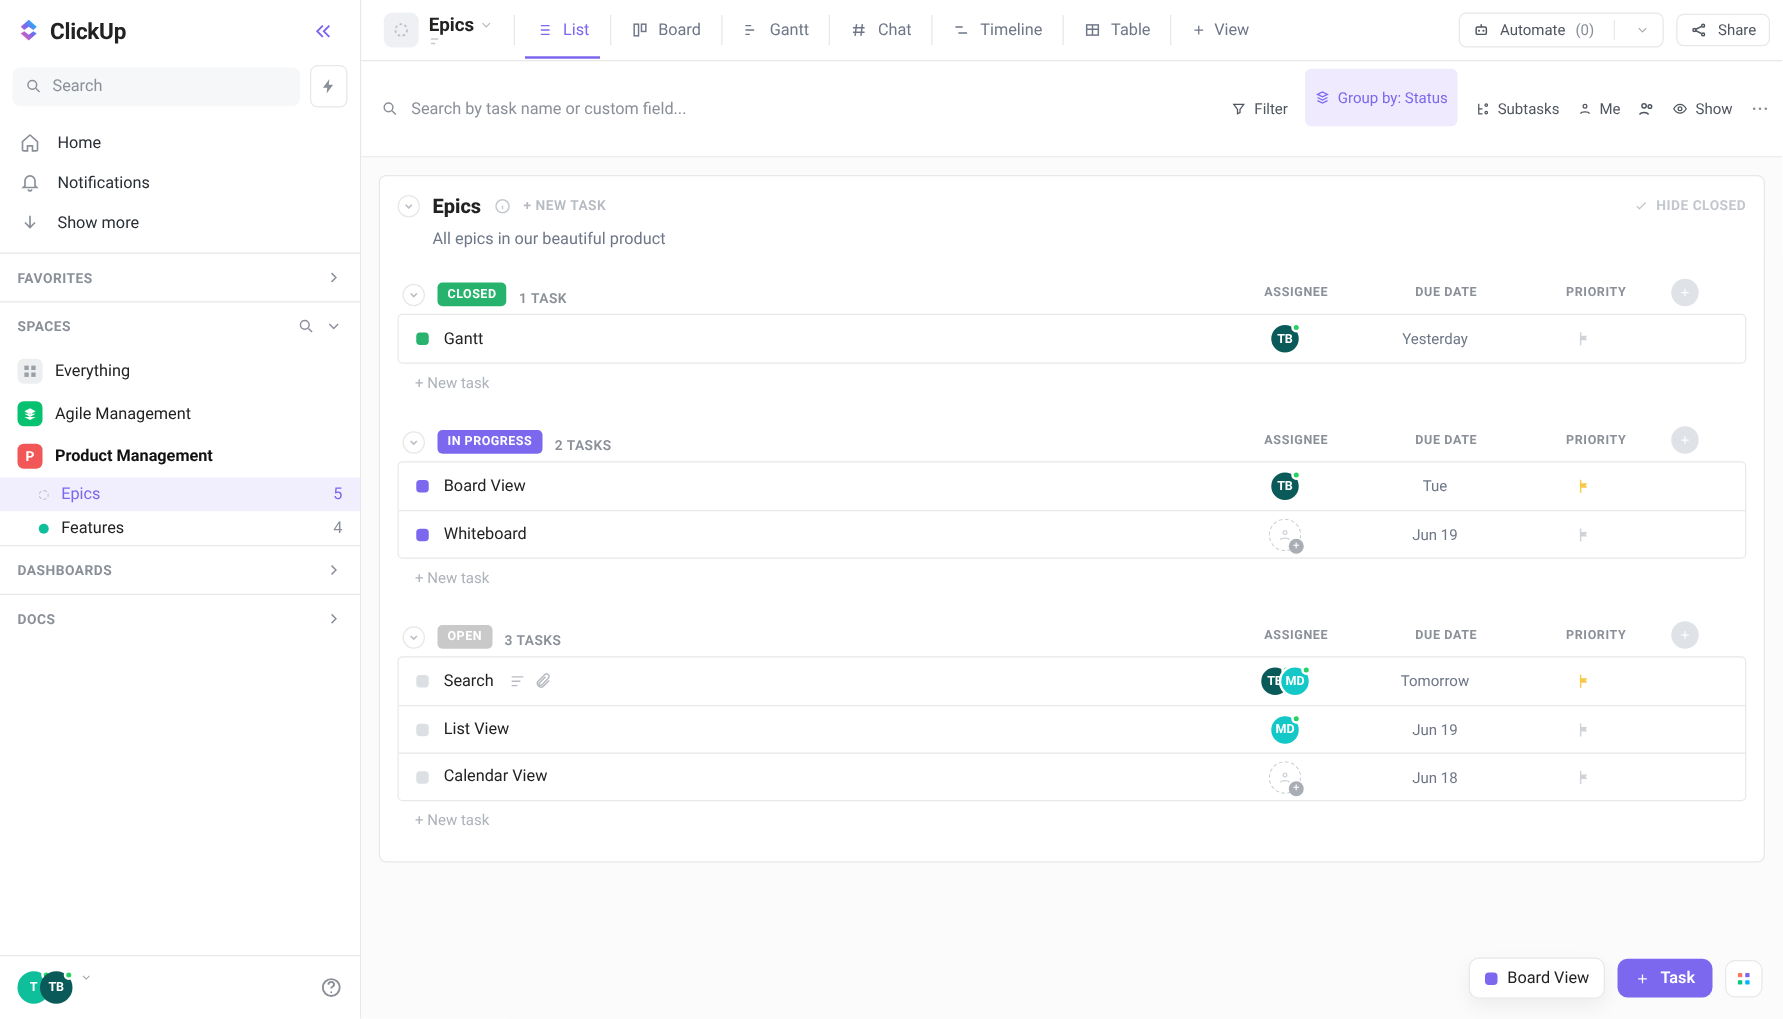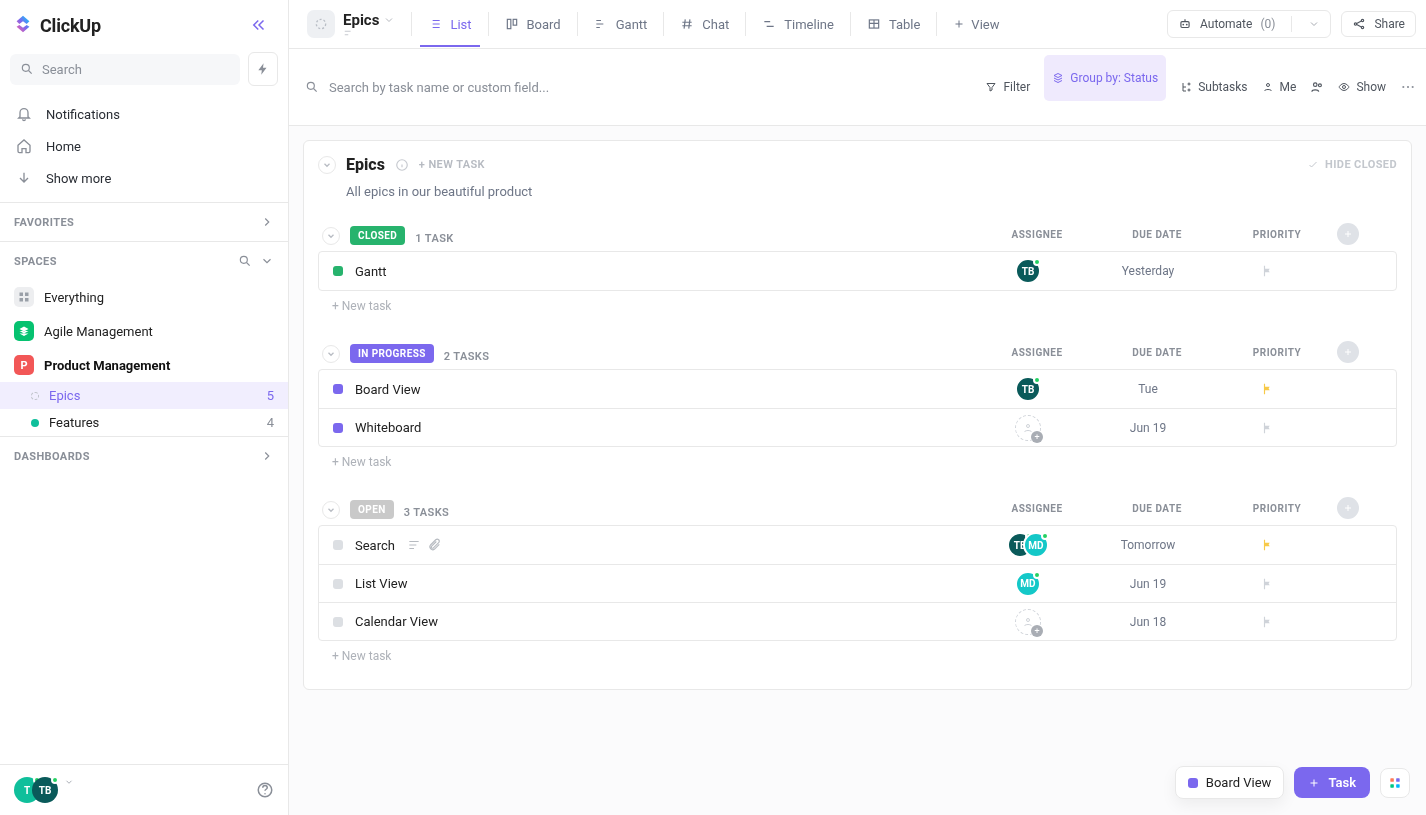--- a/index.html
+++ b/index.html
@@ -193,29 +193,29 @@
       <div class="sb-bolt hover">
         <svg width="14" height="14" viewBox="0 0 24 24">
             <path fill="currentColor" d="M13 2L4 14h6l-1 8 9-12h-6z"></path>
           </svg>
       </div>
     </div>
 
     <nav class="sb-nav">
       <div class="sb-item">
         <svg width="16" height="16" viewBox="0 0 24 24">
+            <path fill="none" stroke="currentColor" stroke-width="2" d="M3 11l9-8 9 8v9a2 2 0 01-2 2h-4v-6h-6v6H5a2 2 0 01-2-2z"></path>
+          </svg>
+        <span>Home</span>
+      </div>
+      <div class="sb-item">
+        <svg width="16" height="16" viewBox="0 0 24 24">
             <path fill="none" stroke="currentColor" stroke-width="2" d="M6 16V10a6 6 0 1112 0v6l2 2H4l2-2zM10 20a2 2 0 004 0"></path>
           </svg>
         <span>Notifications</span>
-      </div>
-      <div class="sb-item">
-        <svg width="16" height="16" viewBox="0 0 24 24">
-            <path fill="none" stroke="currentColor" stroke-width="2" d="M3 11l9-8 9 8v9a2 2 0 01-2 2h-4v-6h-6v6H5a2 2 0 01-2-2z"></path>
-          </svg>
-        <span>Home</span>
       </div>
       <div class="sb-item">
         <svg width="16" height="16" viewBox="0 0 24 24">
             <path fill="none" stroke="currentColor" stroke-width="2" d="M12 4v14M6 12l6 6 6-6"></path>
           </svg>
         <span>Show more</span>
       </div>
     </nav>
 
     <div class="sb-section">
@@ -279,20 +279,30 @@
           <span class="dot8 teal"></span>
           <span>Features</span>
         </div>
         <span class="count">4</span>
       </div>
     </div>
 
     <div class="sb-section">
       <div class="sb-section-head">
         <span>DASHBOARDS</span>
+        <div class="head-actions">
+            <svg width="14" height="14" viewBox="0 0 24 24" class="hover">
+              <path fill="none" stroke="currentColor" stroke-width="2" d="M9 6l6 6-6 6"></path>
+            </svg>
+          </div>
+      </div>
+    </div>
+    <div class="sb-section">
+      <div class="sb-section-head">
+        <span>DOCS</span>
         <div class="head-actions">
             <svg width="14" height="14" viewBox="0 0 24 24" class="hover">
               <path fill="none" stroke="currentColor" stroke-width="2" d="M9 6l6 6-6 6"></path>
             </svg>
           </div>
       </div>
     </div>
 
     <div class="sb-bottom">
       <div class="avatar-stack hover" id="user-stack">

